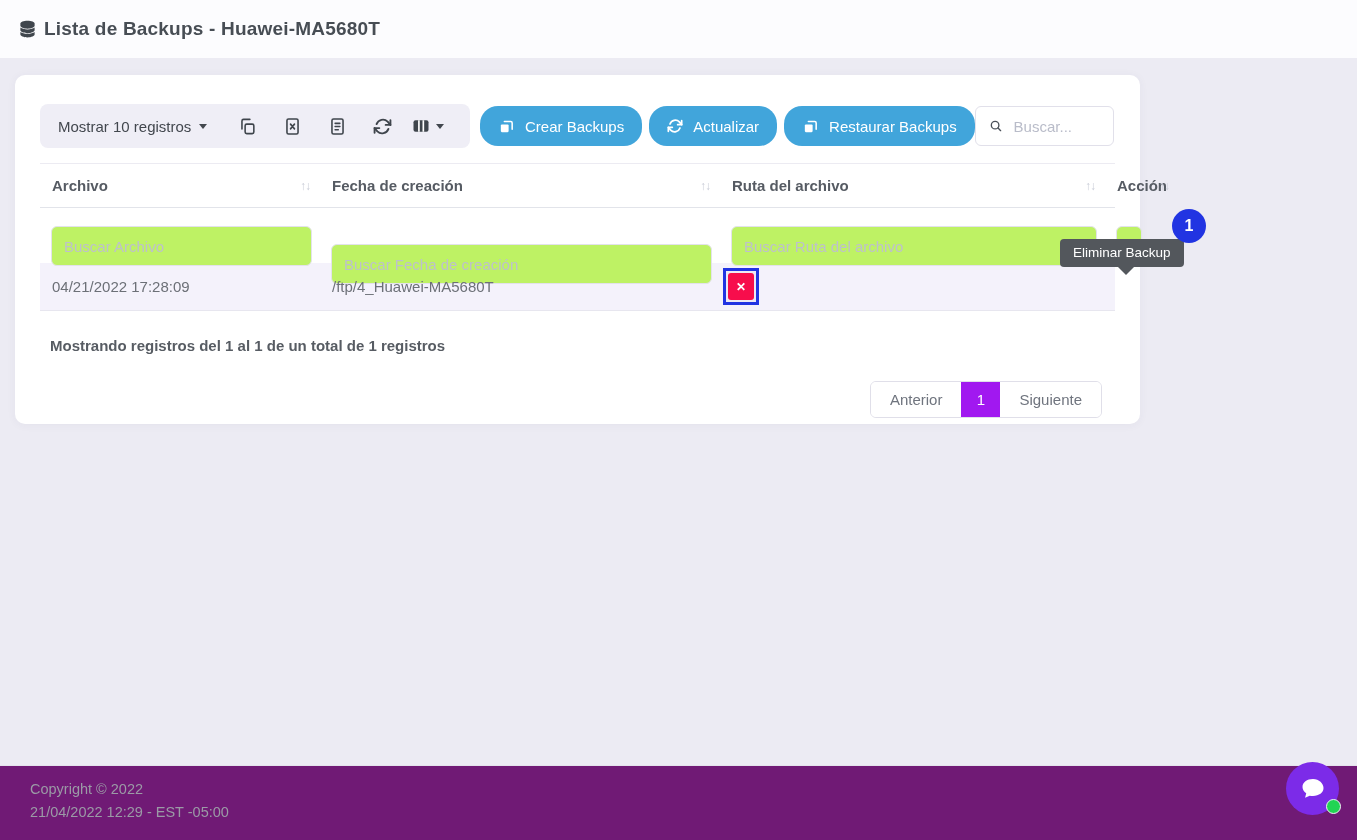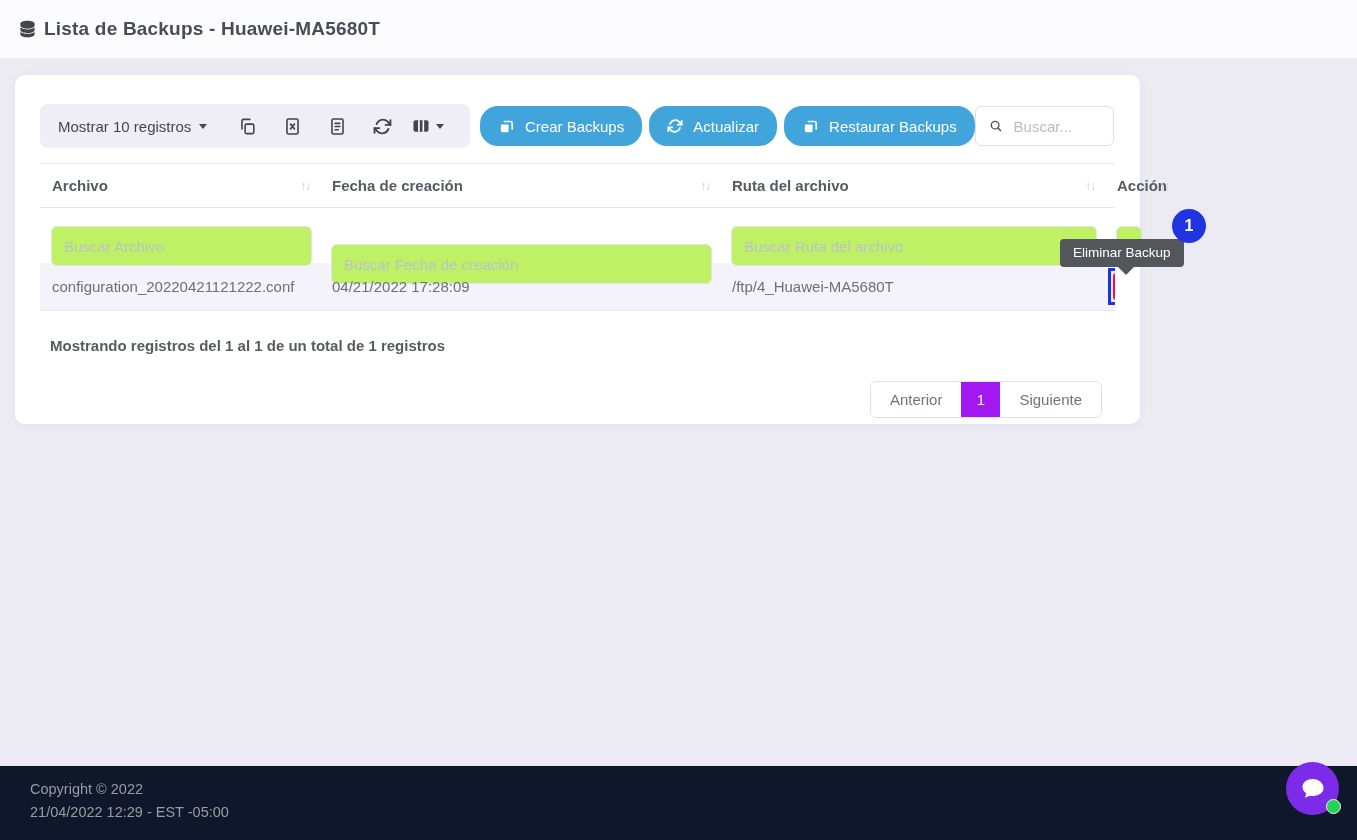--- a/index.html
+++ b/index.html
@@ -111,21 +111,21 @@
   }
   .badge {
     position:absolute; left:1172px; top:209px; width:34px; height:34px; border-radius:50%;
     background:#2134e2; color:#fff; font-size:16px; font-weight:700;
     display:flex; align-items:center; justify-content:center; z-index:40;
   }
 
   
   .footer {
     position:absolute; left:0; bottom:0; width:100%; height:75px;
-    background:#0f172a; border-top:1px solid #e4e3ec; padding:12px 0 0 30px;
+    background:#701a75; border-top:1px solid #e4e3ec; padding:12px 0 0 30px;
   }
   .footer div { font-size:14.5px; color:#9b9aa6; line-height:23px; }
 
   
   .chat {
     position:absolute; right:18px; bottom:25px; width:53px; height:53px; border-radius:50%;
     background:#7c2be8; border:none; cursor:pointer; z-index:50;
     display:flex; align-items:center; justify-content:center;
   }
   .chat .dot {
@@ -245,21 +245,20 @@
     </div>
 
     <div class="tr filters">
       <div><input type="text" style="width: calc(100% - 19px);" placeholder="Buscar Archivo"></div>
       <div><input type="text" style="width: calc(100% - 19px); margin-top: 36px;" placeholder="Buscar Fecha de creación"></div>
       <div><input type="text" style="width: calc(100% - 19px);" placeholder="Buscar Ruta del archivo"></div>
       <div><input type="text" style="width: calc(100% - 19px);" placeholder="Buscar Acción"></div>
     </div>
 
     <div class="tr row">
-      <div class="td">configuration_20220421121222.conf</div>
       <div class="td">04/21/2022 17:28:09</div>
       <div class="td">/ftp/4_Huawei-MA5680T</div>
       <div class="td action-cell">
         <span class="hl-frame">
           <button class="del-btn">
             <span>✕</span>
           </button>
         </span>
       </div>
     </div>

